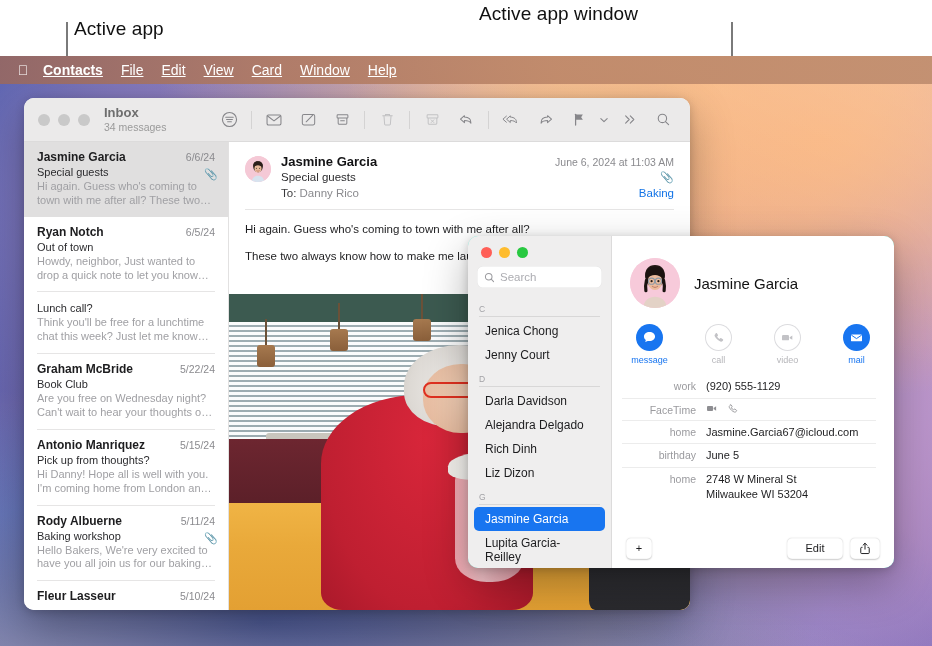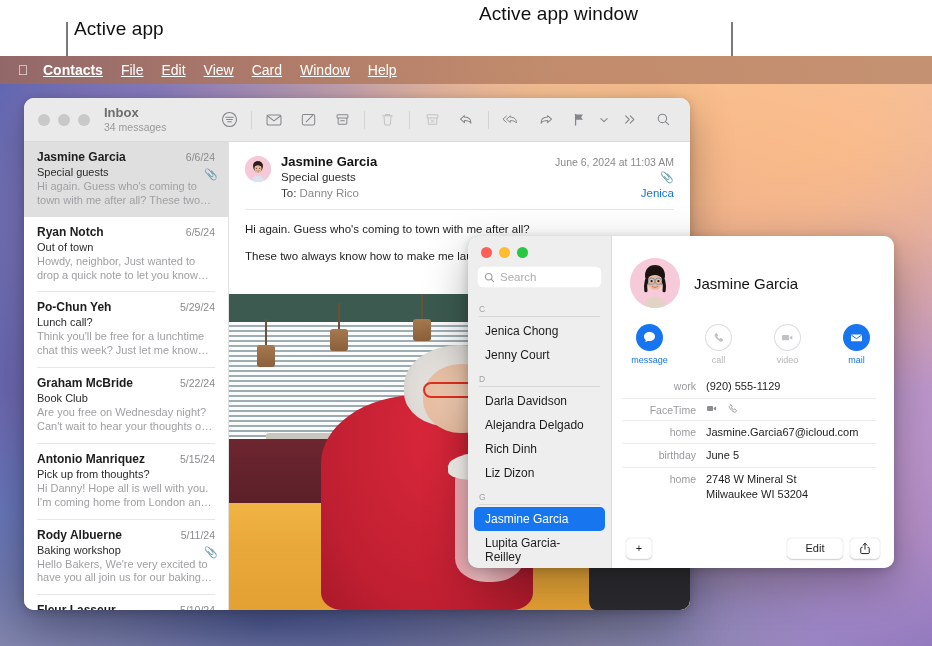--- a/index.html
+++ b/index.html
@@ -353,24 +353,20 @@
         <div class="msg-row">
           <div class="line1">
               <span class="sender">Ryan Notch</span>
               <span class="date">6/5/24</span>
             </div>
           <div class="subject">Out of town</div>
           <div class="preview">Howdy, neighbor, Just wanted to drop a quick note to let you know we're leaving…</div>
         </div>
         <div class="msg-div"></div>
         <div class="msg-row">
-          <div class="line1">
-              <span class="sender">Po-Chun Yeh</span>
-              <span class="date">5/29/24</span>
-            </div>
           <div class="subject">Lunch call?</div>
           <div class="preview">Think you'll be free for a lunchtime chat this week? Just let me know what day y…</div>
         </div>
         <div class="msg-div"></div>
         <div class="msg-row">
           <div class="line1">
               <span class="sender">Graham McBride</span>
               <span class="date">5/22/24</span>
             </div>
           <div class="subject">Book Club</div>
@@ -424,21 +420,21 @@
             <div class="mh-l1">
               <span class="mh-from">Jasmine Garcia</span>
               <span class="mh-date">June 6, 2024 at 11:03 AM</span>
             </div>
             <div class="mh-l2">
               <span class="mh-subj">Special guests</span>
               <span class="mh-clip">📎</span>
             </div>
             <div class="mh-l3">
               <span class="mh-to"><b>To:</b> <span>Danny Rico</span></span>
-              <span class="mh-details">Jenica</span>
+              <span class="mh-details">Baking</span>
             </div>
           </div>
         </div>
         <div class="msg-rule"></div>
         <div class="msg-text">
           <p>Hi again. Guess who's coming to town with me after all?</p>
           <p>These two always know how to make me laugh—a</p>
         </div>
 
         <div class="photo">

